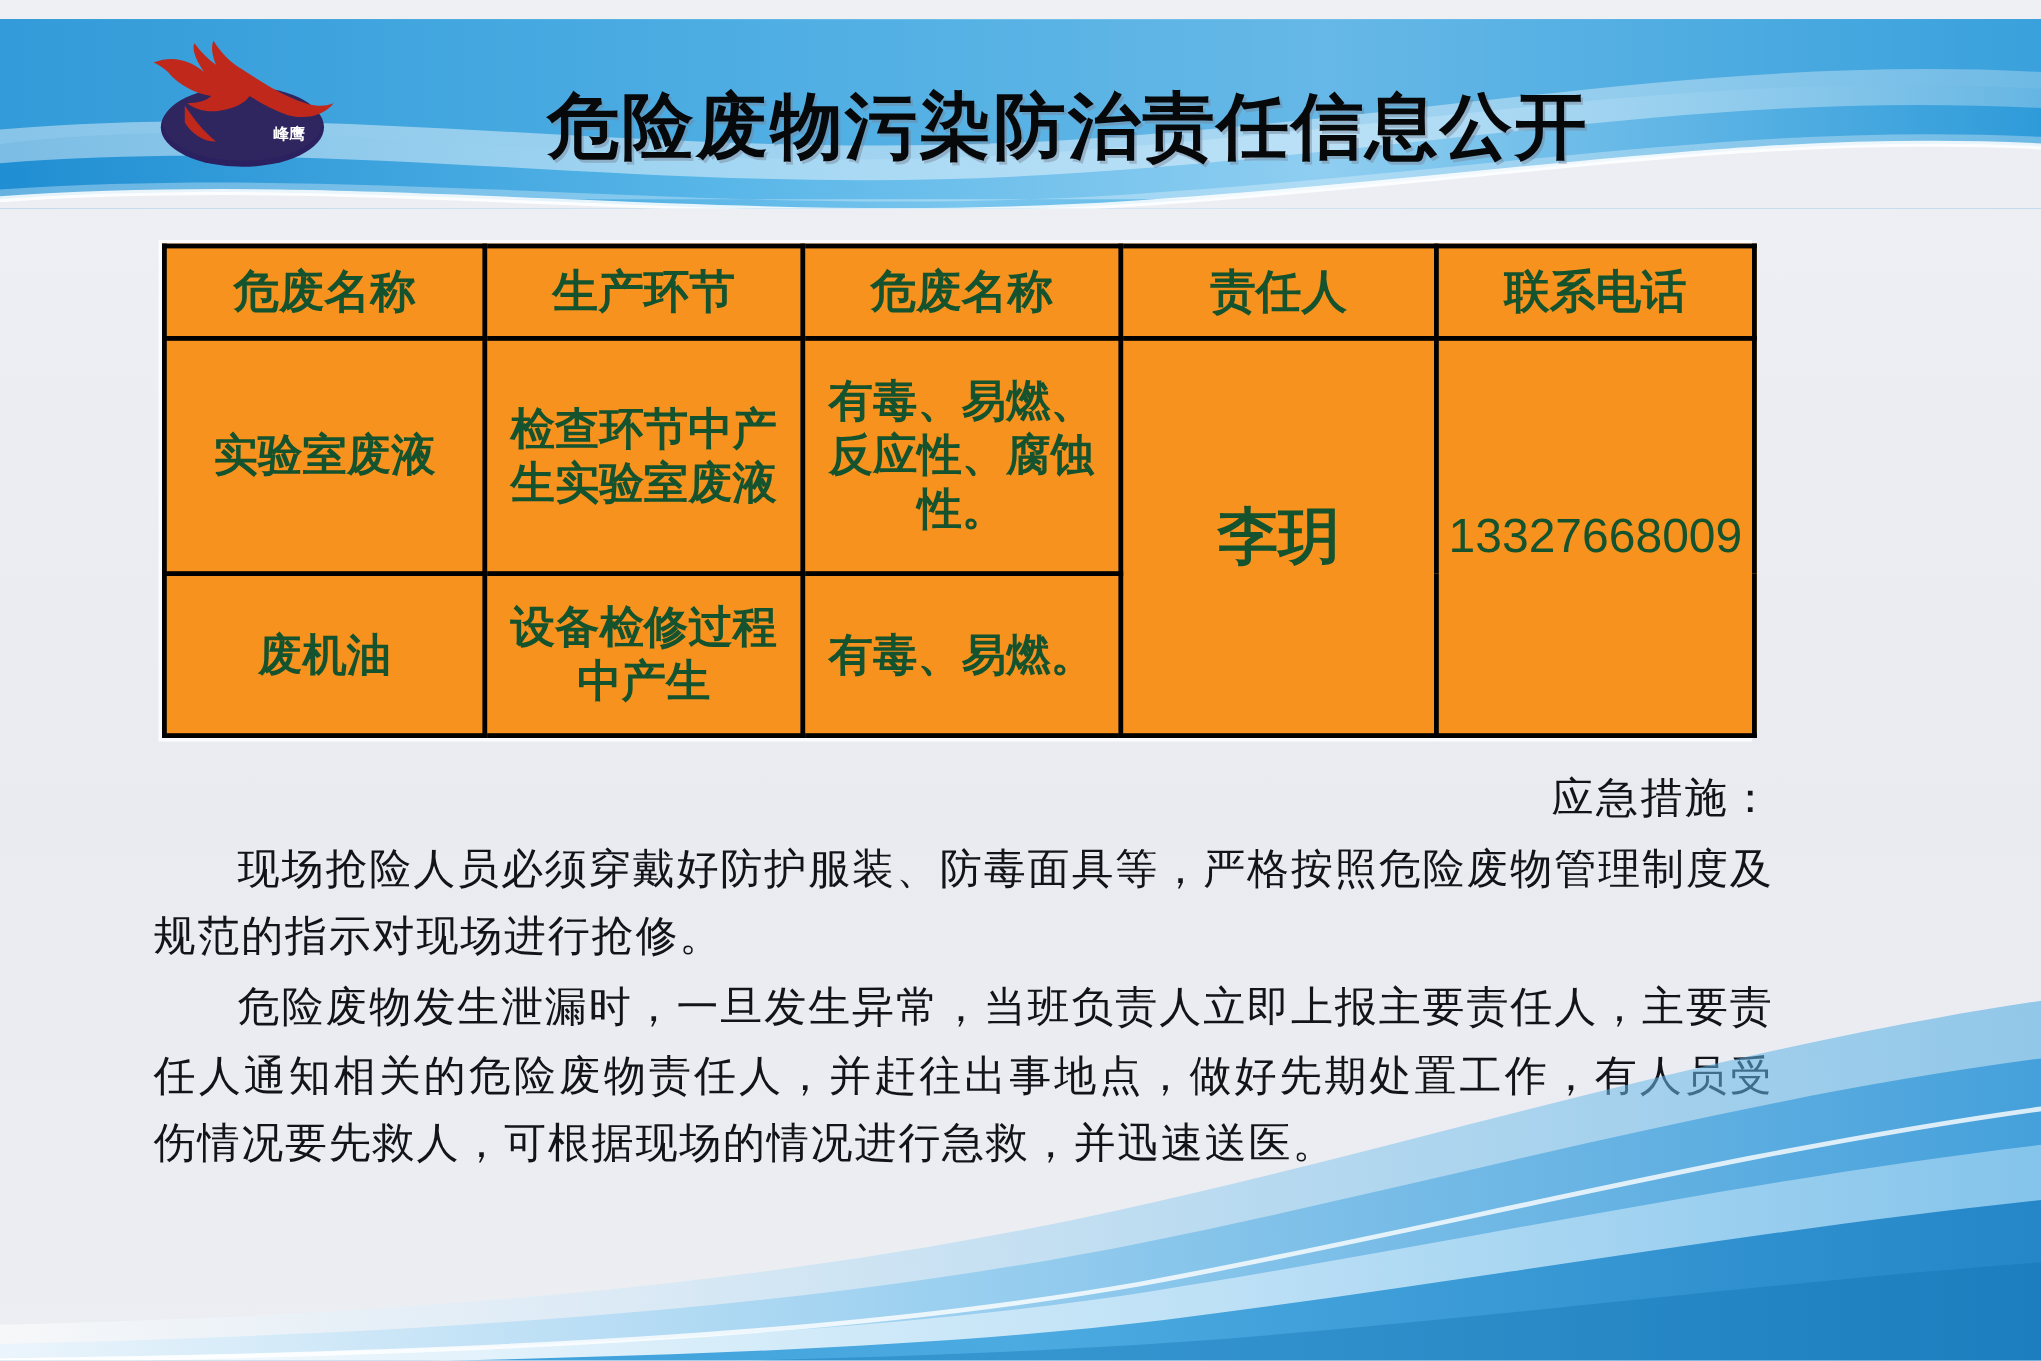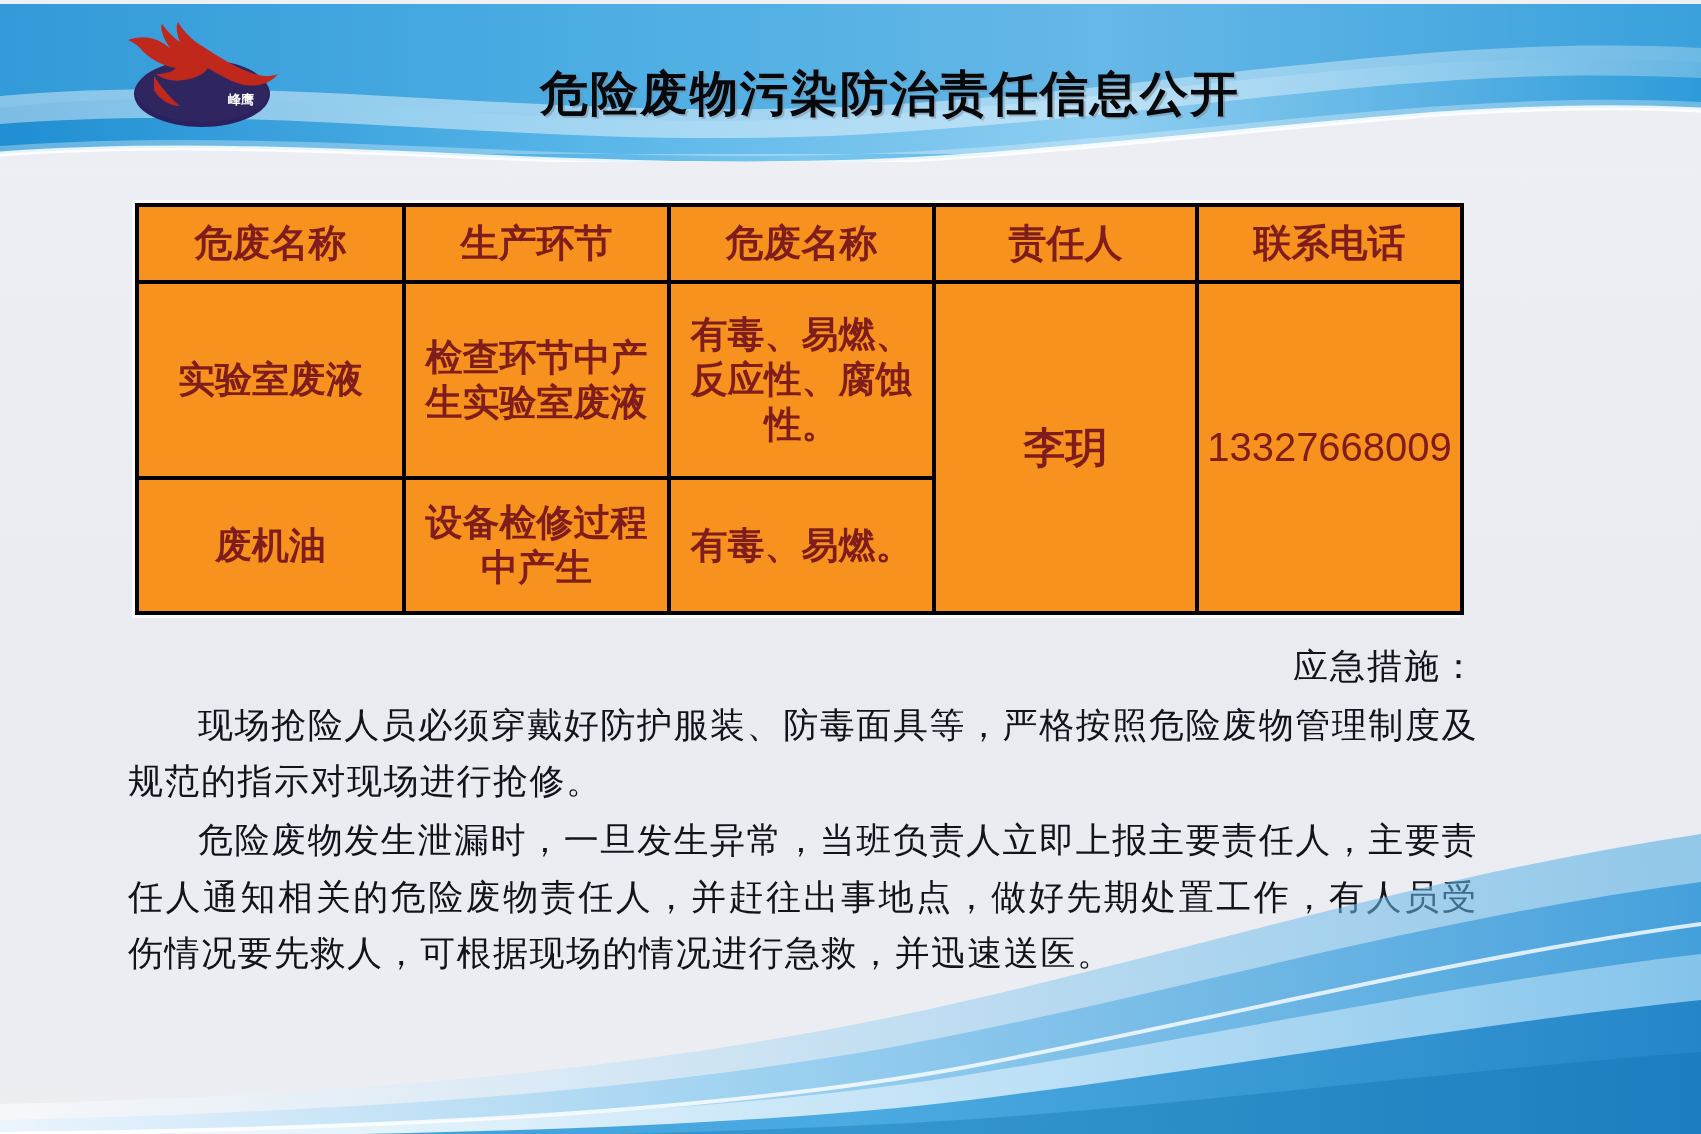--- a/index.html
+++ b/index.html
@@ -10,34 +10,34 @@
     overflow:hidden;
     position:relative;
   }
   #slide{
     position:absolute;left:0;top:0;width:1701px;height:1134px;
     background:linear-gradient(180deg,#eef0f4 0%,#e9ebf1 60%,#eceef2 100%);
     overflow:hidden;
   }
   
   .hdr{
-    position:absolute;left:0;top:4px;width:1701px;height:158px;
+    position:absolute;left:0;top:16px;width:1701px;height:158px;
     background:linear-gradient(100deg,#1a8fd4 0%,#3fa7e0 22%,#79c6ee 48%,#4aaee2 72%,#2391d6 100%);
     overflow:hidden;
   }
   .hdr .swoosh{position:absolute;left:0;top:0;width:1701px;height:200px;}
   .logo{
     position:absolute;left:110px;top:14px;width:180px;height:120px;
   }
   .title{
     position:absolute;left:300px;top:44px;width:1180px;height:92px;
     display:flex;align-items:center;justify-content:center;
     font-family:"DejaVu Sans","Liberation Sans",sans-serif;
     font-weight:bold;
-    font-size:48px;
+    font-size:60px;
     color:#07080a;
     letter-spacing:2px;
     text-shadow:2px 2px 0 rgba(120,130,150,.45);
     white-space:nowrap;
   }
   
   .tbl-wrap{
     position:absolute;left:132px;top:200px;width:1328px;height:418px;
     background:#fbfbfd;
     padding:3px;
@@ -47,35 +47,35 @@
     border-collapse:collapse;
     width:100%;height:100%;
     table-layout:fixed;
     background:#F5901E;
   }
   table.main td{
     border:4px solid #000;
     background:#F7921E;
     text-align:center;
     vertical-align:middle;
-    color:#7f1d1d;
+    color:#14532d;
     font-family:"DejaVu Sans","Liberation Sans",sans-serif;
     font-weight:bold;
     font-size:37px;
     line-height:1.22;
     padding:4px 6px;
   }
   table.main td.hdrcell{font-size:38px;}
   table.main td.phone{
     font-family:Liberation Sans, sans-serif;
     font-weight:normal;
     font-size:40px;
     letter-spacing:0px;
   }
-  table.main td.person{font-weight:bold;font-size:42px;}
+  table.main td.person{font-weight:bold;font-size:51px;}
   .col1{width:267px;}
   .col2{width:265px;}
   .col3{width:265px;}
   .col4{width:263px;}
   .col5{width:265px;}
   
   .measures{
     position:absolute;left:128px;top:640px;width:1350px;
     font-family:"DejaVu Serif","Liberation Serif",serif;
     color:#12141a;

